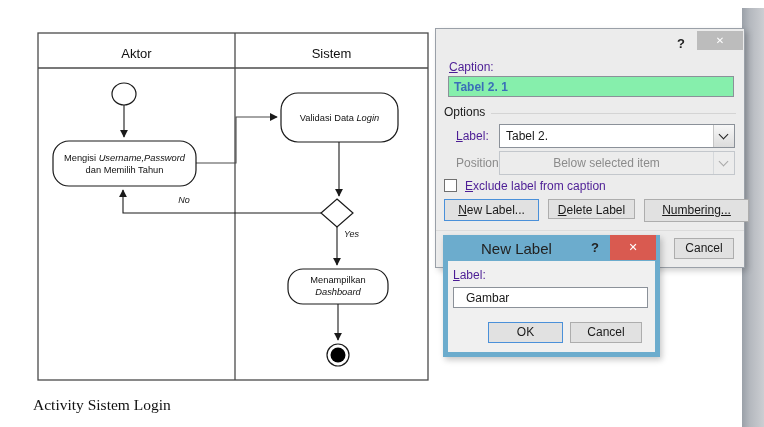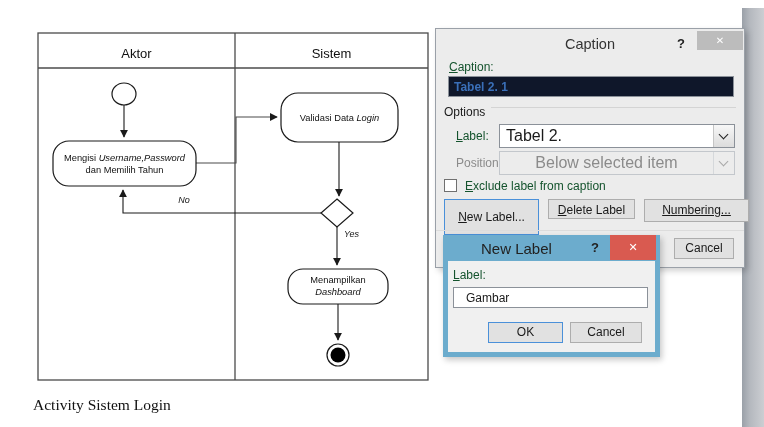--- a/index.html
+++ b/index.html
@@ -19,48 +19,48 @@
 
   
   #caption-dialog { left:435px; top:28px; width:310px; height:240px;
                     background:#ececec; border:1px solid #9aa0a8;
                     box-shadow:3px 3px 6px rgba(0,0,0,.18); font-size:12px; color:#1a1a1a; }
   #caption-title-bar { left:0; top:0; width:100%; height:26px; }
   #caption-title { width:100%; top:7px; text-align:center; font-size:14.5px; color:#333; }
   #caption-help { left:241px; top:7px; font-size:13px; font-weight:bold; color:#222; cursor:pointer; }
   #caption-close { top:2px; right:1px; width:46px; height:19px; background:#bcbcbc;
                    color:#fff; font-size:10px; text-align:center; line-height:19px; cursor:pointer; }
-  .dlg-label { color:#14532d; }
+  .dlg-label { color:#4c1d95; }
   #caption-field-label { left:13px; top:31px; }
-  #caption-input { left:12px; top:47px; width:286px; height:21px; background:#0f172a;
+  #caption-input { left:12px; top:47px; width:286px; height:21px; background:#86efac;
                    border:1px solid #8b9199; font-size:12px; font-weight:bold;
                    color:#3a6fb8; padding:0 5px; font-family:"Liberation Sans",sans-serif; }
-  #options-group { left:8px; top:76px; width:292px; display:flex; gap:6px; }
+  #options-group { left:8px; top:76px; width:292px; display:flex; align-items:center; gap:6px; }
   #options-group .grp-line { flex:1; height:1px; background:#d4d4d4; margin-top:2px; }
   #label-label { left:20px; top:100px; }
   #position-label { left:20px; top:127px; color:#8b8b8b; }
   .combo { left:63px; width:236px; height:24px; border:1px solid #8b9199; background:#fff;
            display:flex; align-items:center; }
   #label-combo { top:95px; }
   #position-combo { top:122px; border-color:#c3c7cc; background:#ececec;text-align:center; }
-  .combo .combo-value { flex:1; padding:0 6px; font-size:16px; }
+  .combo .combo-value { flex:1; padding:0 6px; font-size:12px; }
   #position-combo .combo-value { color:#8b8b8b; }
   .combo .combo-btn { width:21px; height:100%; border-left:1px solid #c5c5c5;
                       background:linear-gradient(#f7f7f7,#dcdcdc); position:relative; cursor:pointer; }
   #position-combo .combo-btn { background:#ececec; border-left:1px solid #d5d8db; }
   .chev { position:absolute; left:6px; top:6px; width:7px; height:7px;
           border-right:1.7px solid #222; border-bottom:1.7px solid #222; transform:rotate(45deg); }
   #position-combo .chev { border-color:#a8a8a8; }
   #exclude-checkbox { left:8px; top:150px; width:13px; height:13px; background:#fff;
                       border:1px solid #707070; cursor:pointer; }
   #exclude-label { left:29px; top:150px; }
   .btn { background:#e1e1e1; border:1px solid #adadad; font-size:12px; color:#1a1a1a;
          text-align:center; cursor:pointer; font-family:"Liberation Sans",sans-serif; }
   .btn-focus { border:1px solid #4a90d9; }
-  #new-label-btn  { left:8px;   top:170px; width:95px; height:36px; line-height:21px; }
+  #new-label-btn  { left:8px;   top:170px; width:95px; height:22px; line-height:21px; }
   #delete-label-btn { left:112px; top:170px; width:87px; height:20px; line-height:21px; }
   #numbering-btn  { left:208px; top:170px; width:105px; height:23px; line-height:21px;text-decoration:underline; }
   #caption-footer-line { left:0; top:201px; width:100%; height:1px; background:#dcdcdc; }
   #caption-cancel-btn { left:238px; top:209px; width:60px; height:21px; line-height:19px; }
 
   
   #new-label-dialog { left:443px; top:235px; width:217px; height:122px;
                       background:#6caccd; box-shadow:2px 3px 6px rgba(0,0,0,.22);
                       font-size:12px; color:#1a1a1a; }
   #nl-title-bar { left:0; top:0; width:100%; height:26px; }
@@ -123,21 +123,20 @@
   <text x="338" y="295" font-size="9.3" font-style="italic" fill="#111" text-anchor="middle">Dashboard</text>
 
   <circle cx="338" cy="355" r="11" fill="#fff" stroke="#1a1a1a" stroke-width="1.2"></circle>
   <circle cx="338" cy="355" r="7.5" fill="#000"></circle>
 </svg>
 
 <div class="abs" id="figure-caption">Activity Sistem Login</div>
 
 <div class="abs" id="caption-dialog">
   <div class="abs" id="caption-title-bar">
-    <div class="abs" id="caption-title">Caption</div>
     <div class="abs" id="caption-help">?</div>
     <div class="abs" id="caption-close">✕</div>
   </div>
 
   <div class="abs dlg-label" id="caption-field-label"><span class="u">C</span><span>aption:</span></div>
   <input class="abs" id="caption-input" type="text" value="Tabel 2. 1" style="">
 
   <div class="abs" id="options-group">
     <span>Options</span>
     <span class="grp-line"></span>

